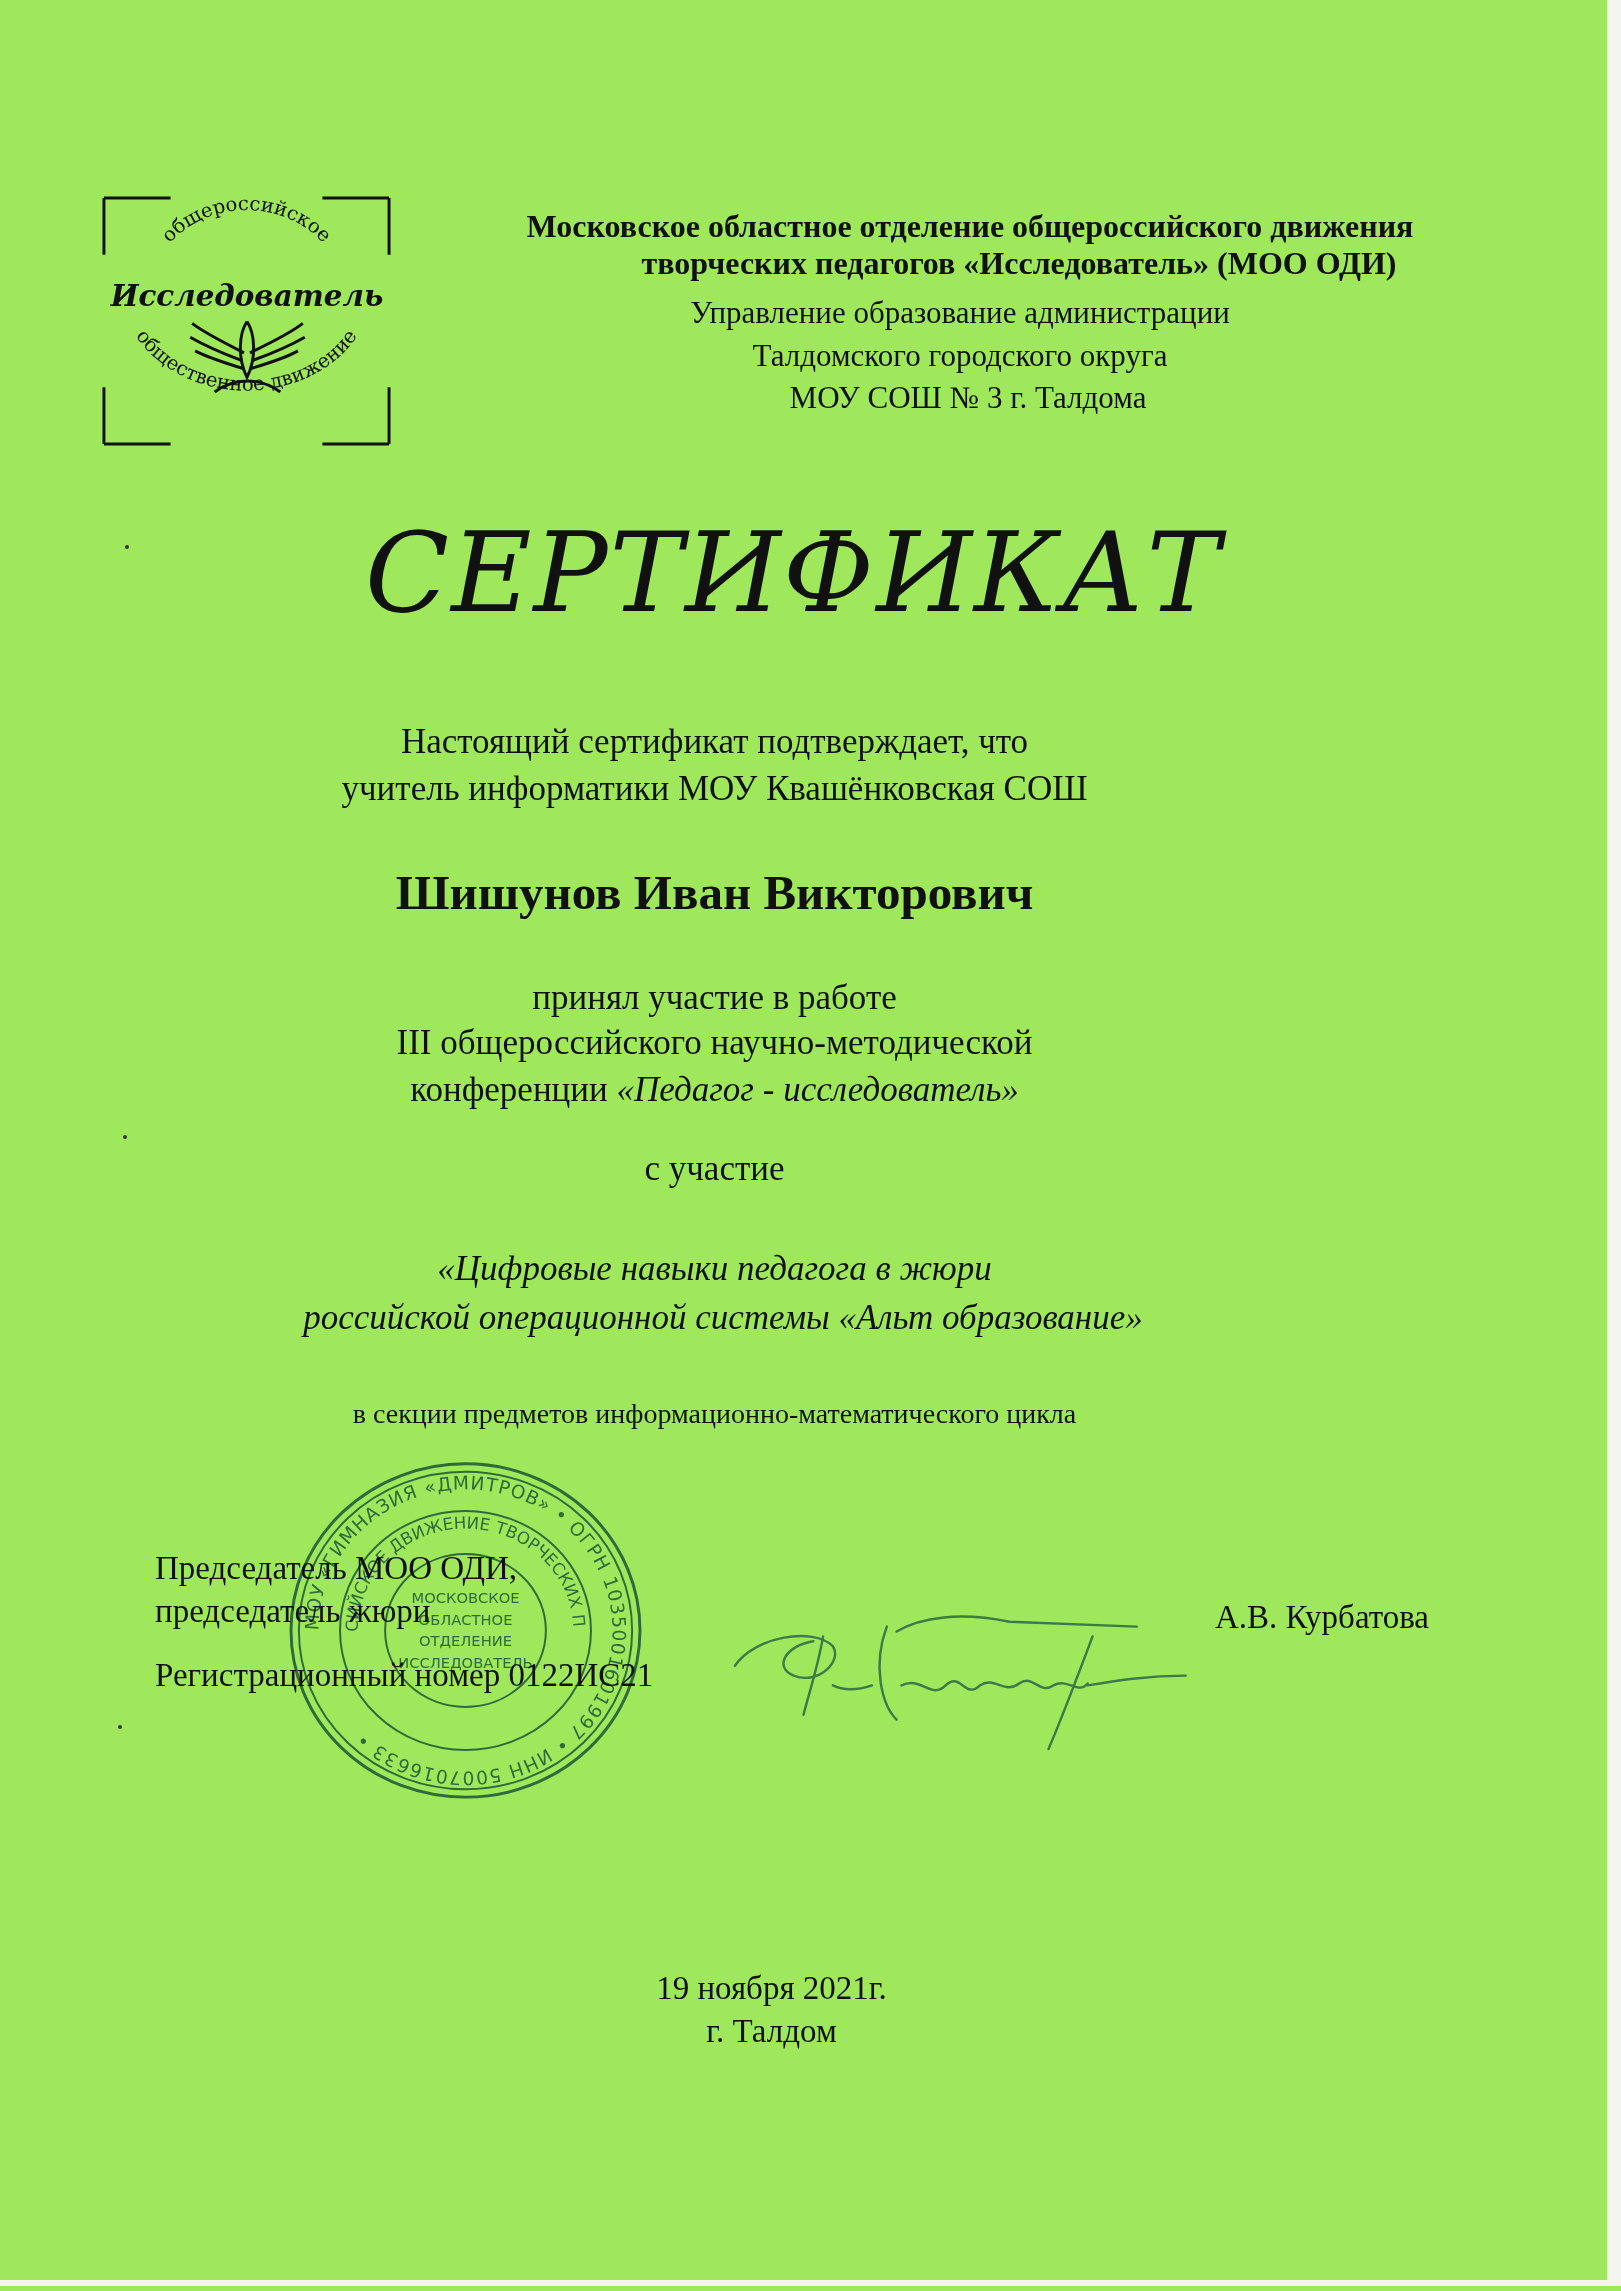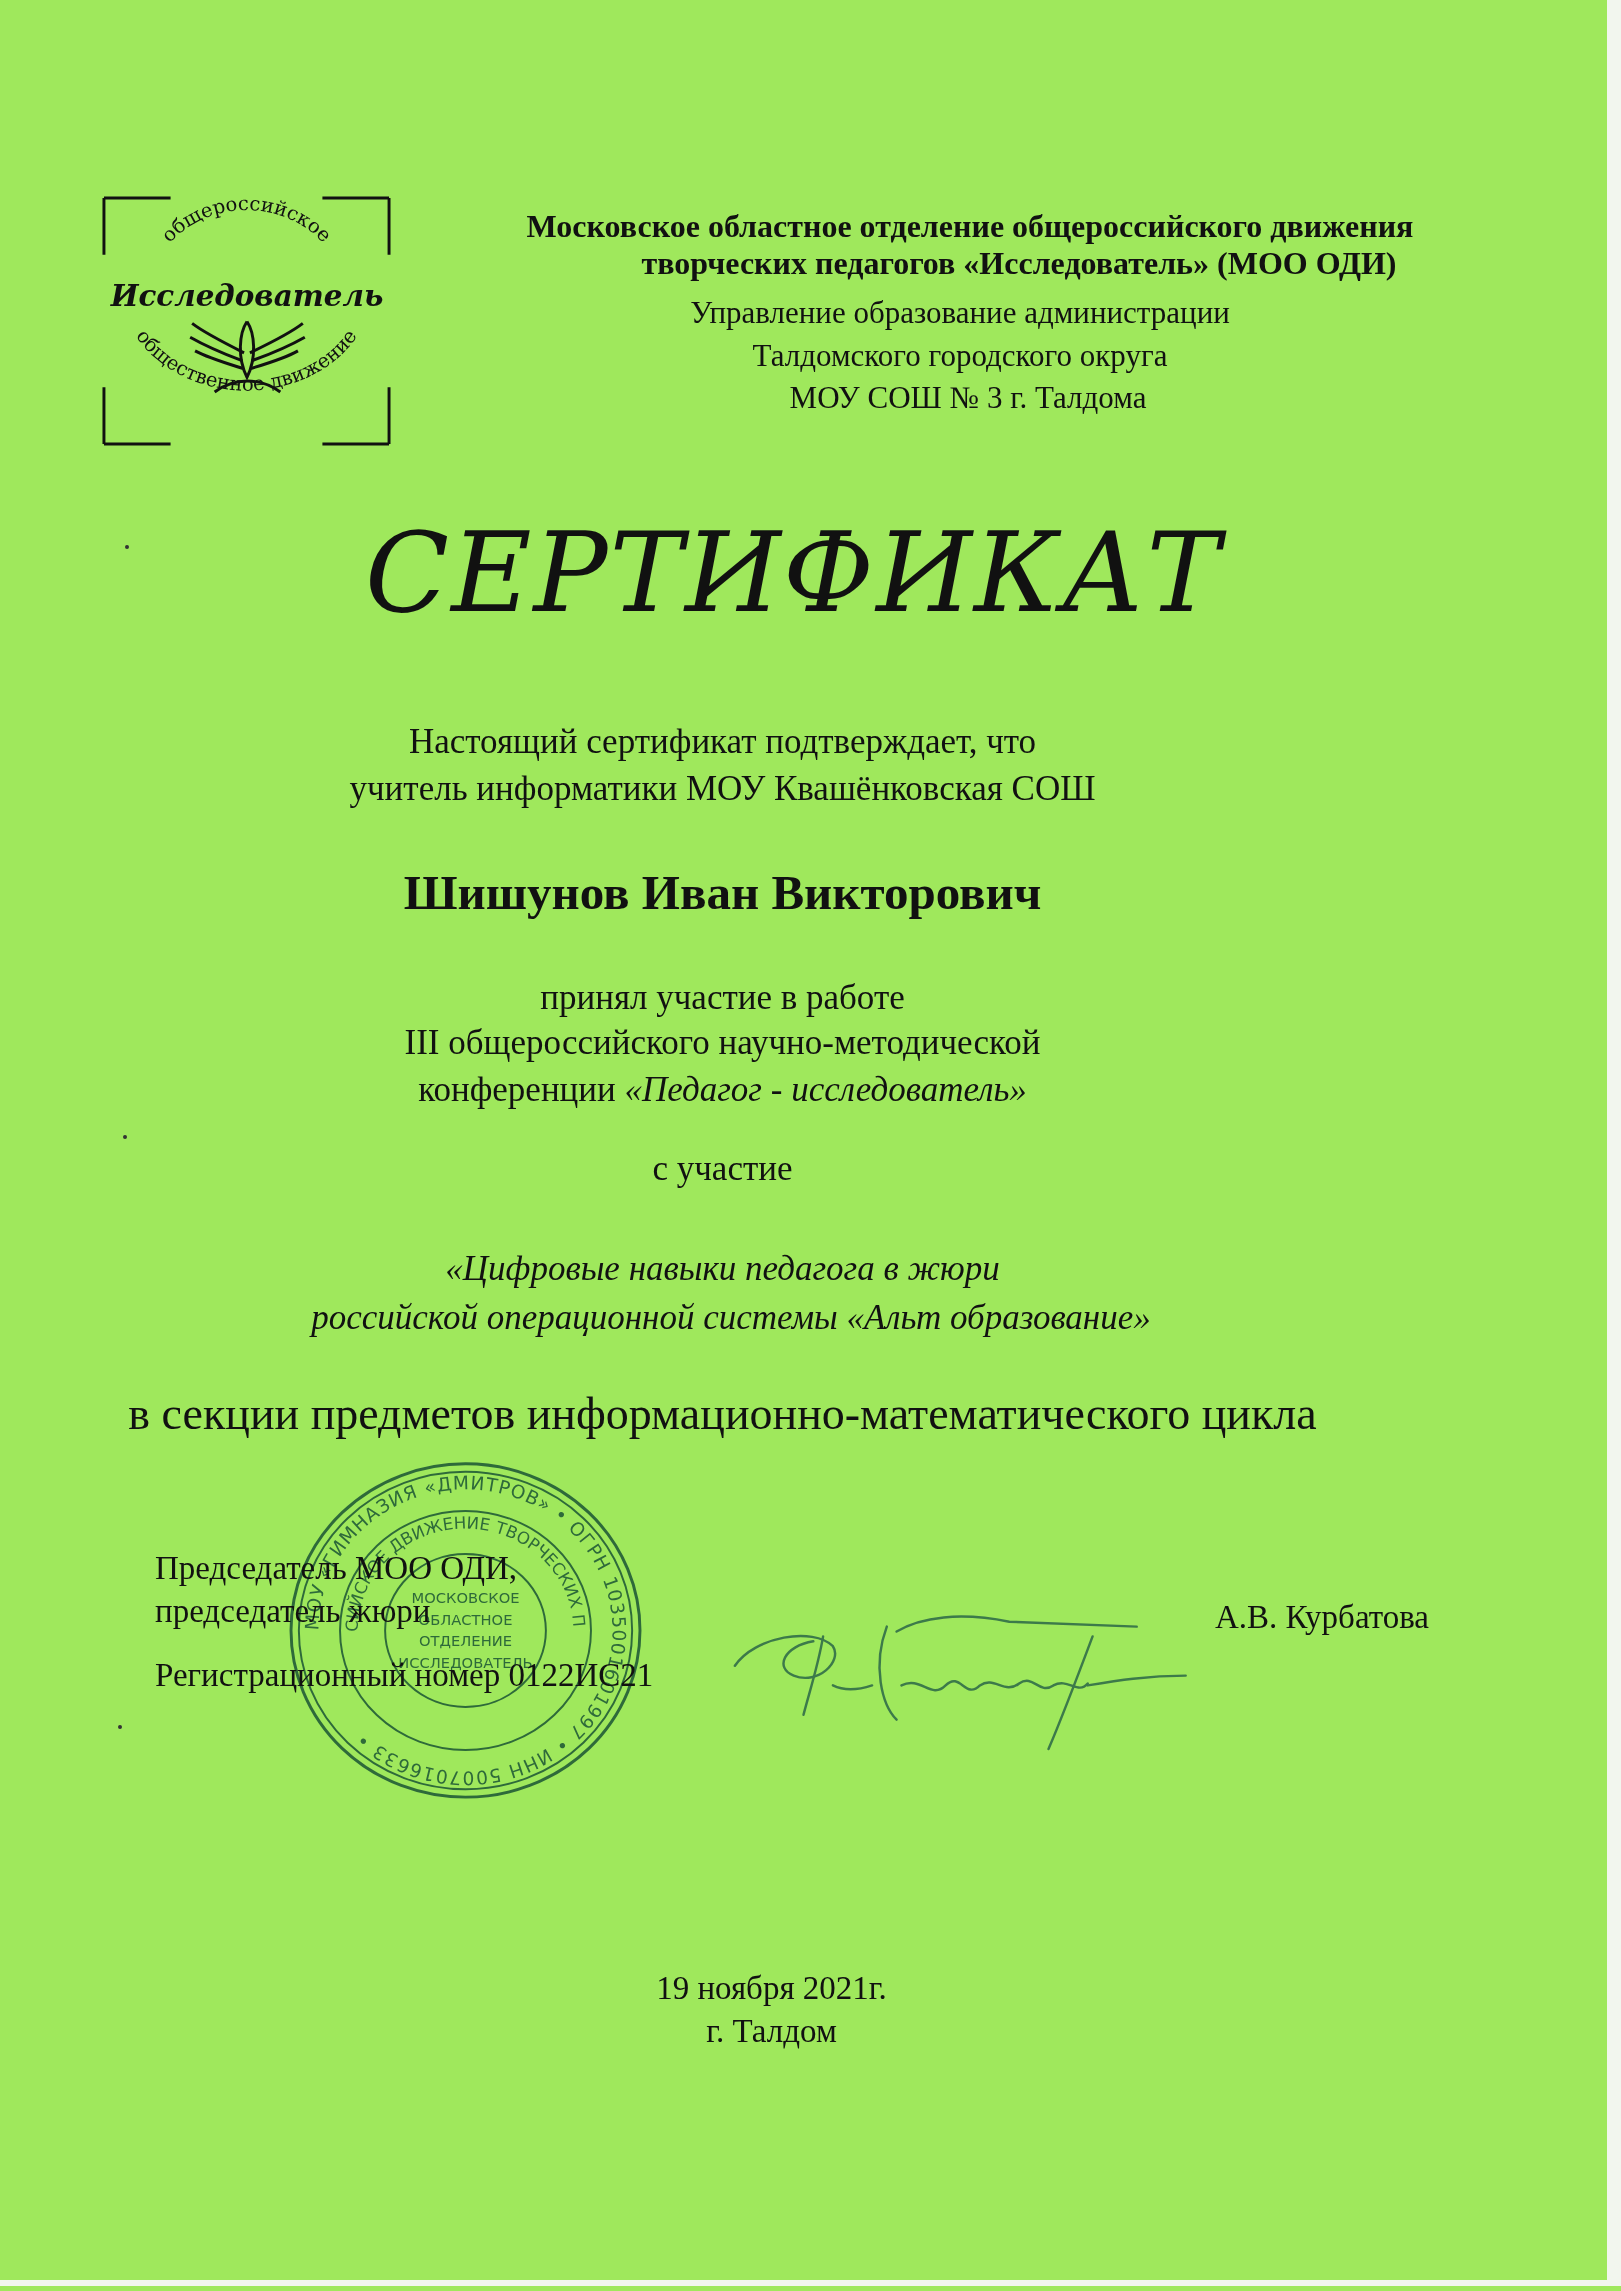--- a/index.html
+++ b/index.html
@@ -38,32 +38,32 @@
   .org-l4 { position: absolute; left: 0; top: 129px; width: 1078px; text-align: center; font-size: 31px; }
   .org-l5 { position: absolute; left: 8px; top: 171px; width: 1078px; text-align: center; font-size: 31px; }
 
   
   .title {
     position: absolute; left: 323px; top: 500px; width: 941px; text-align: center;
     font-family: "DejaVu Serif", serif; font-style: italic; font-size: 110px; letter-spacing: 2px;
     line-height: 147px;
   }
 
-  .center-text { position: absolute; left: 8px; width: 1429px; text-align: center; font-size: 35px; line-height: 43px; }
+  .center-text { position: absolute; left: 0; width: 1429px; text-align: center; font-size: 35px; line-height: 43px; }
   .intro1 { top: 720px; }
   .intro2 { top: 767px; }
   .name { top: 863px; font-weight: bold; font-size: 49px; line-height: 59px; }
   .p1 { top: 976px; }
   .p2 { top: 1021px; }
   .p3 { top: 1068px; }
   .p3 .italic { font-style: italic; }
   .p4 { top: 1147px; }
   .report1 { top: 1247px; font-style: italic; font-size: 35px; }
   .report2 { top: 1296px; font-style: italic; font-size: 35px; padding-left: 17px; }
-  .section { top: 1392px; font-size: 46px; }
+  .section { top: 1392px; font-size: 28px; }
 
   
   .stamp { position: absolute; left: 284px; top: 1456px; width: 363px; height: 348px; }
   .stamp svg { width: 100%; height: 100%; }
 
   
   .sig-label { position: absolute; font-size: 33px; line-height: 39px; white-space: nowrap; }
   .sig-l1 { left: 155px; top: 1549px; }
   .sig-l2 { left: 155px; top: 1592px; }
   .sig-l3 { left: 155px; top: 1656px; }

